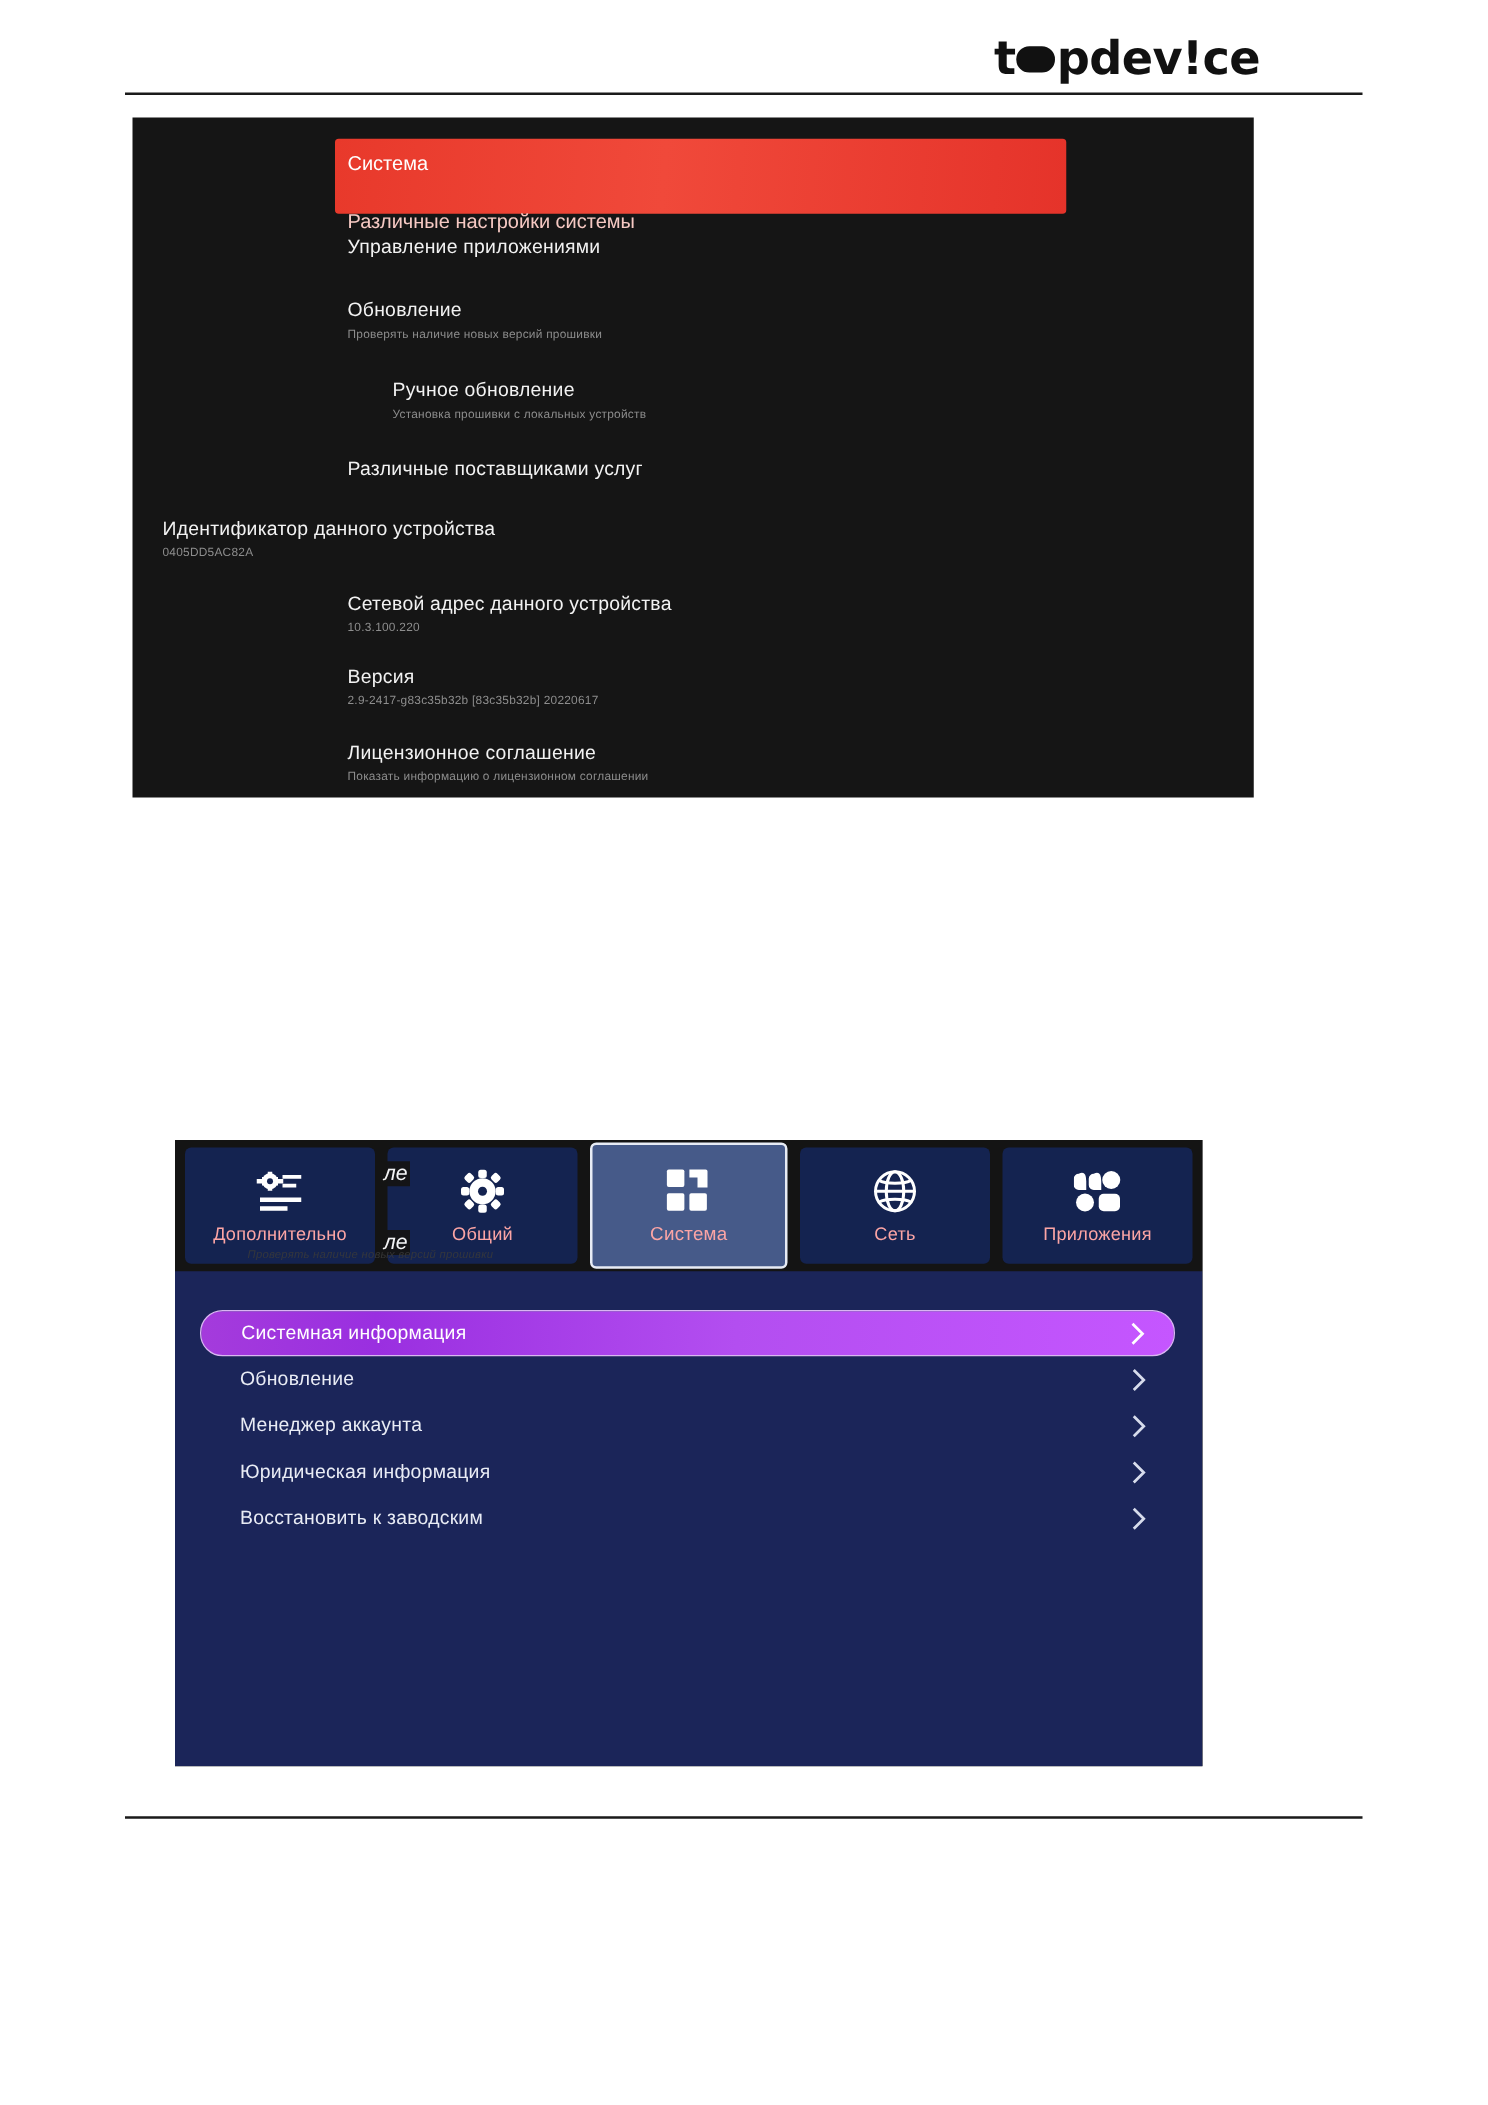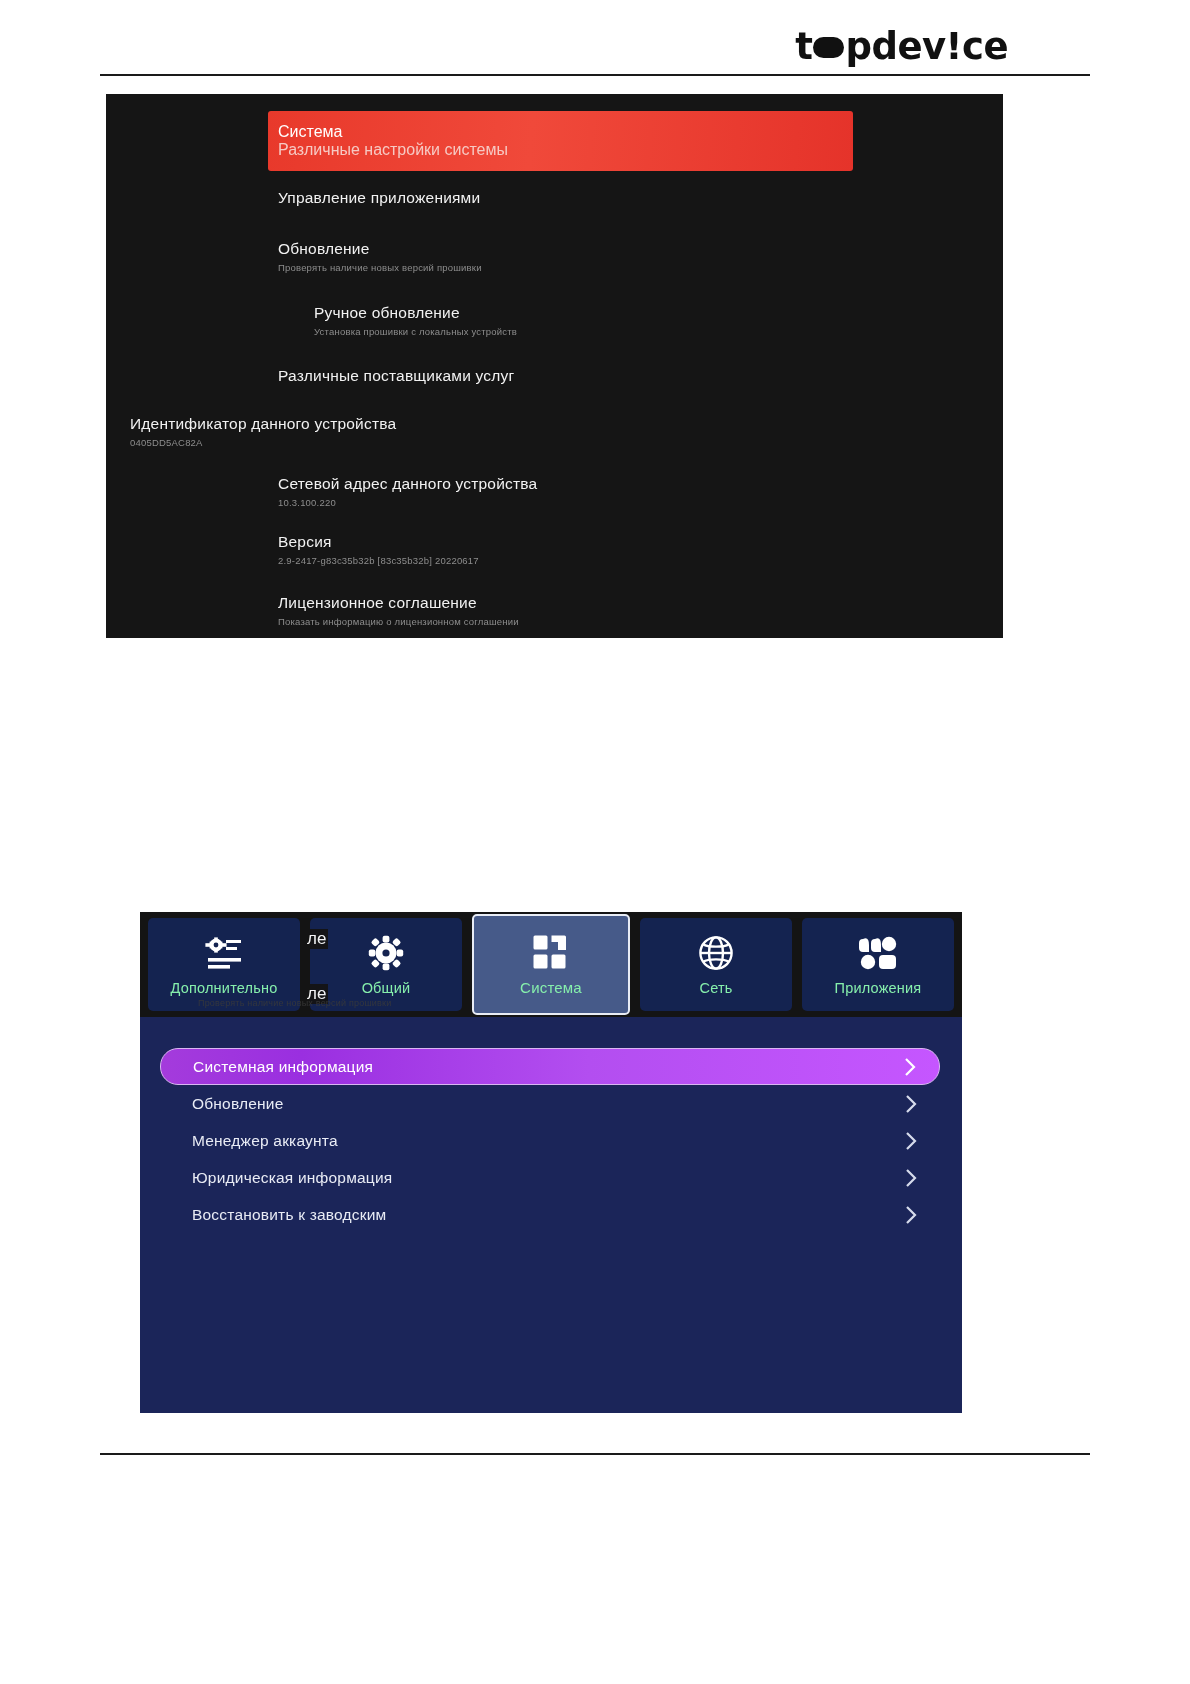--- a/index.html
+++ b/index.html
@@ -50,21 +50,21 @@
     color: #8d8d8d; font-size: 9.5px; letter-spacing: .2px;
     margin-top: 3px; line-height: 12px;
   }
   .f1-hl {
     position: absolute; left: 162px; top: 17px;
     width: 585px; height: 60px;
     background: linear-gradient(95deg,#e8392b 0%,#f0493a 45%,#e5332a 100%);
     border-radius: 3px 3px 3px 3px;
   }
   .f1-hl .t { color: #fff; font-weight: 400; }
-  .f1-hl .s { color: #ffd9d4; }
+  .f1-hl .s { color: #ffd9d4; margin-top: 28px; }
   .f1-hl .inner { padding: 12px 0 0 10px; }
   .f1-hl .inner .s { color:#f6c9c3; }
 
   
   .fig2 {
     position: absolute; left: 140px; top: 912px;
     width: 822px; height: 501px;
     background: #141414;
     overflow: hidden;
   }
@@ -81,27 +81,28 @@
     display: flex; flex-direction: column;
     align-items: center; justify-content: center;
     gap: 8px;
   }
   .tab.sel {
     background: #465a89;
     border: 2px solid #e8ecf5;
     width: 158px; height: 101px;
   }
   .tab .ico { height: 38px; display: flex; align-items: center; justify-content: center; }
-  .tab .lbl { color: #86efac; font-size: 14.5px; letter-spacing: .2px; }
+  .tab .lbl { color: #fca5a5; font-size: 14.5px; letter-spacing: .2px; }
   .tab.sel .lbl { font-size: 15px; }
 
   
   .ghost {
     position: absolute; left: 0; top: 0; width: 822px; height: 94px;
     pointer-events: none;
+    font-style: italic;
   }
   .ghost .g1 {
     position: absolute; left: 165px; top: 17px;
     color: #ffffff; font-size: 17px; opacity: .95;
     background: #141414; padding: 0 2px;
   }
   .ghost .g2 {
     position: absolute; left: 165px; top: 72px;
     color: #ffffff; font-size: 17px; opacity: .95;
     background: #141414; padding: 0 2px;

